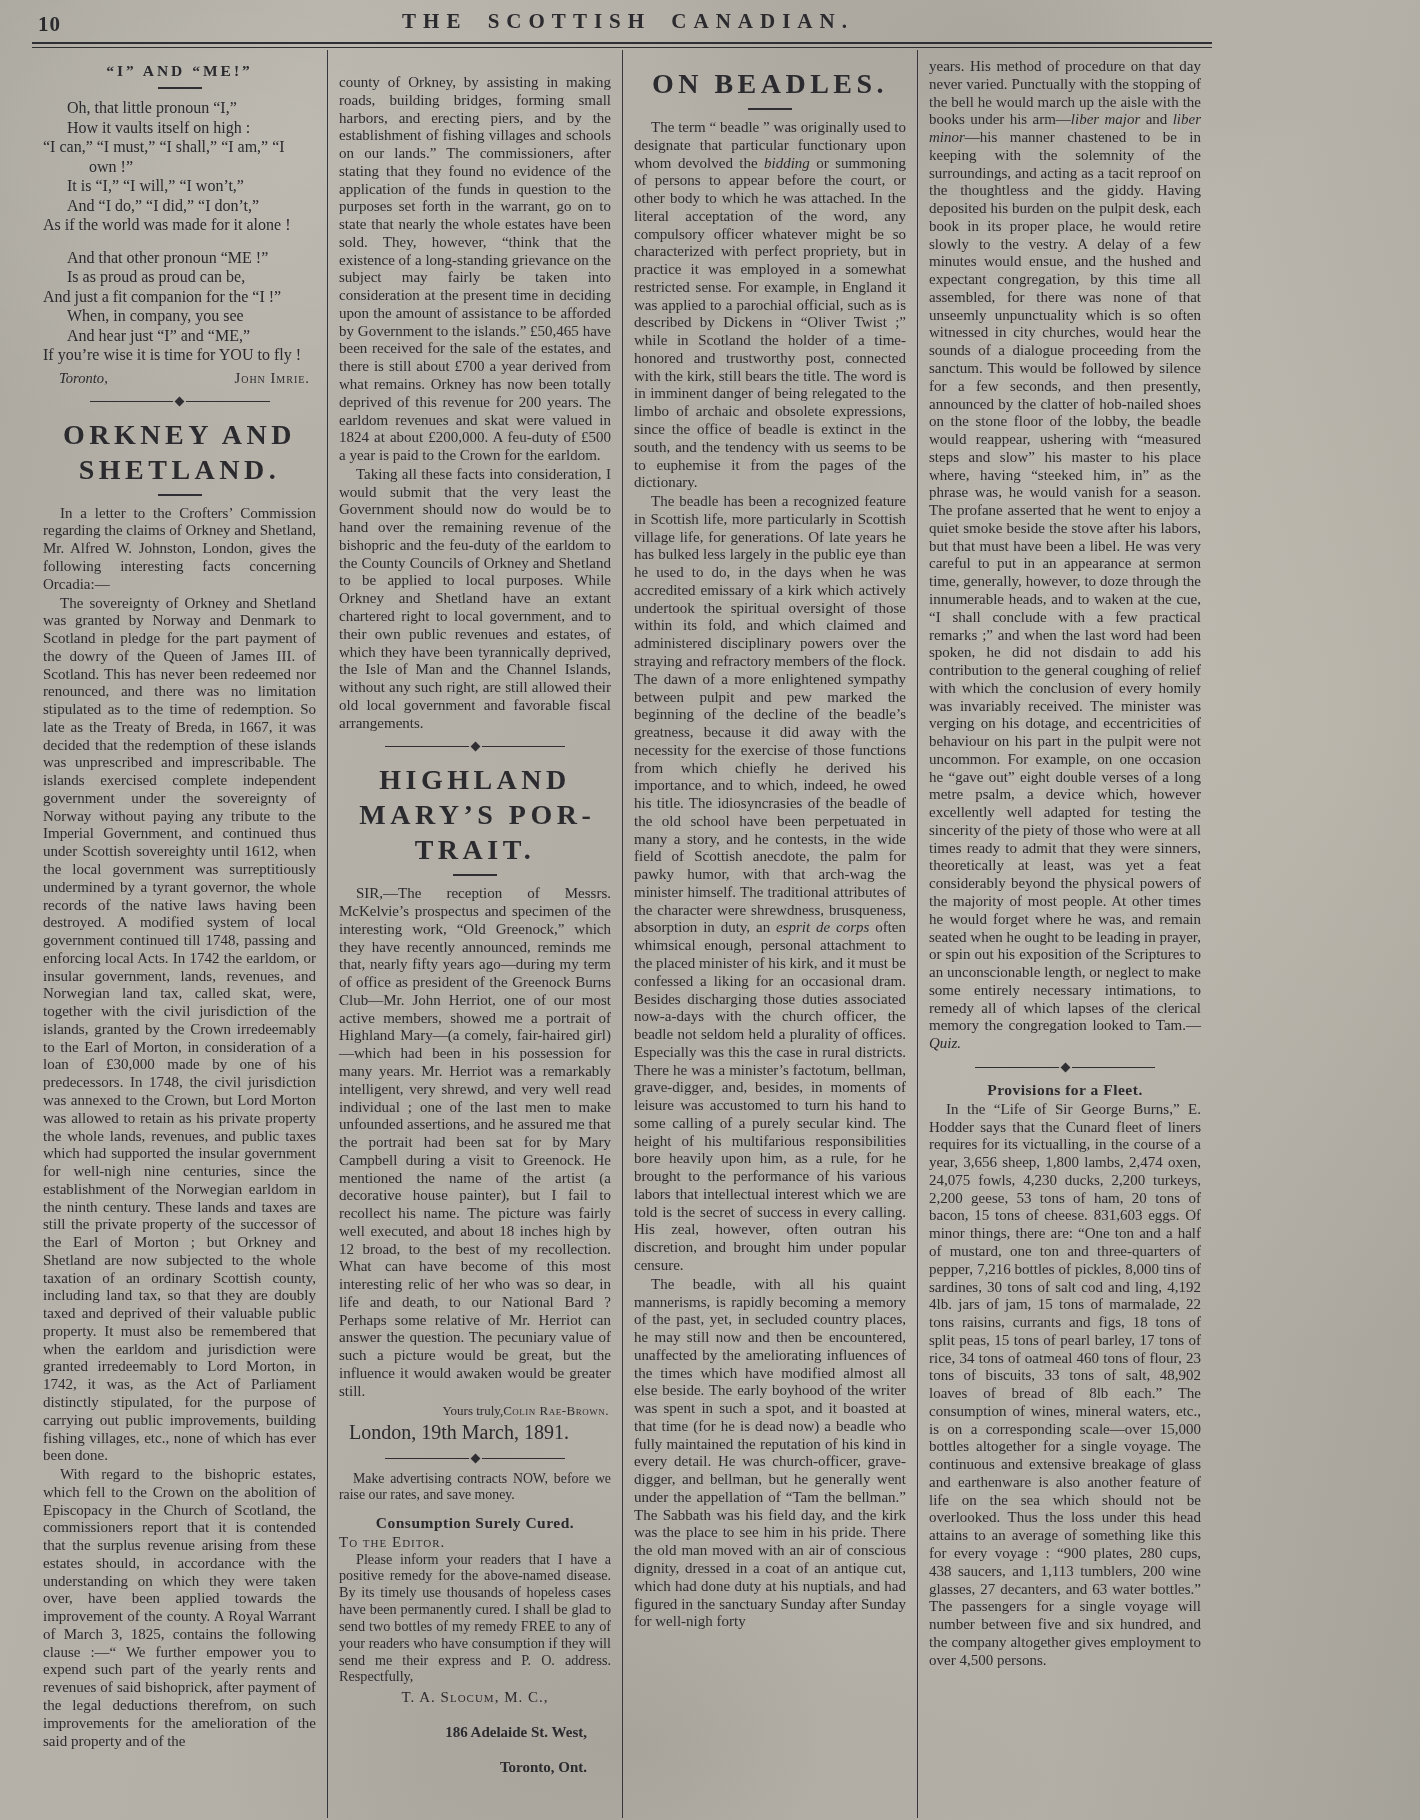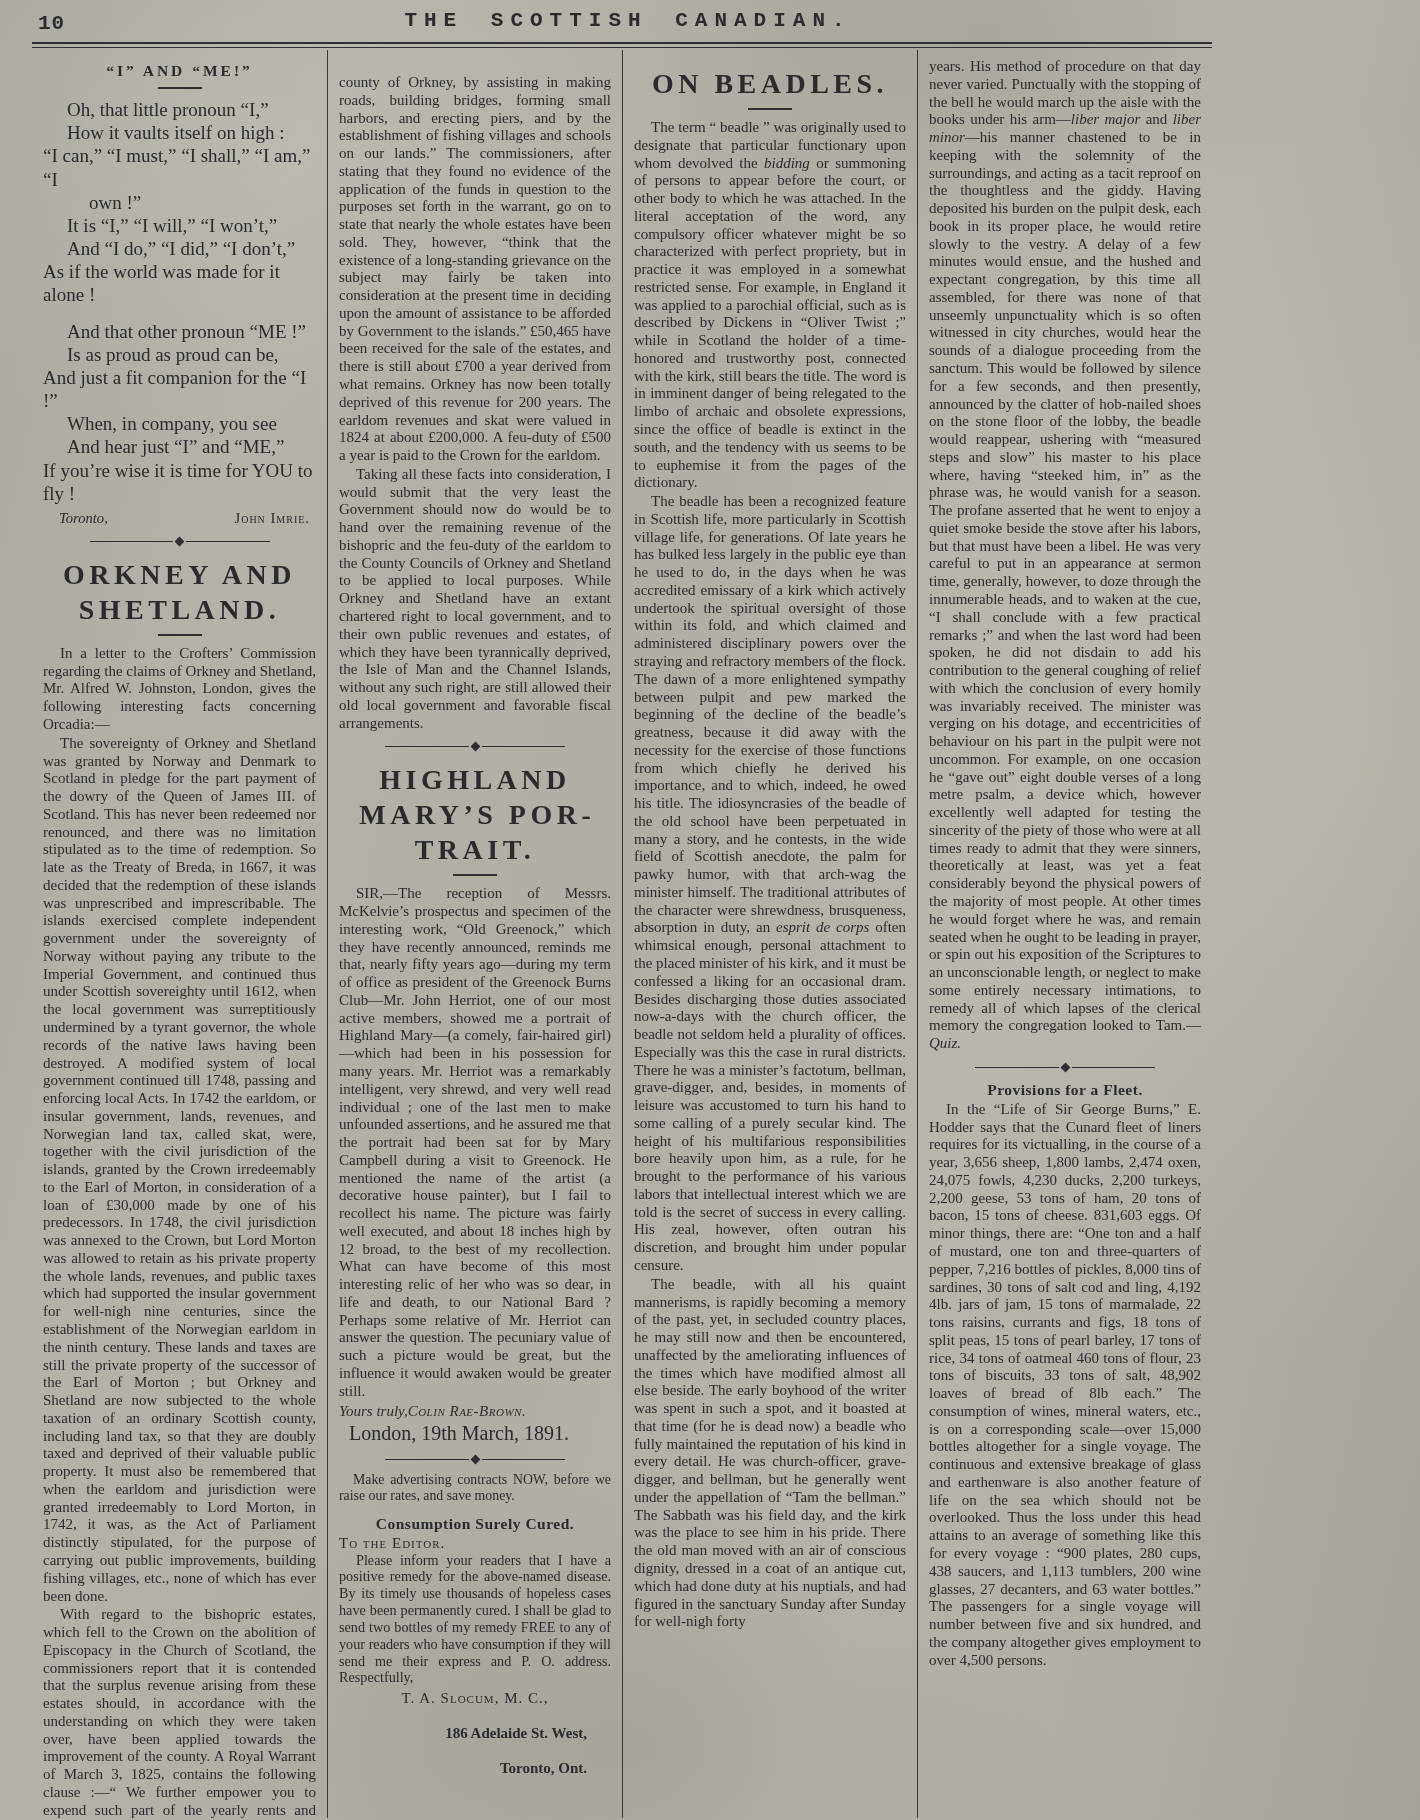--- a/index.html
+++ b/index.html
@@ -9,21 +9,21 @@
     background:
       radial-gradient(ellipse 900px 500px at 18% 8%, rgba(255,255,250,.10), rgba(0,0,0,0) 60%),
       radial-gradient(ellipse 700px 900px at 92% 40%, rgba(225,222,210,.18), rgba(0,0,0,0) 70%),
       radial-gradient(ellipse 600px 400px at 45% 96%, rgba(90,88,80,.16), rgba(0,0,0,0) 70%),
       radial-gradient(ellipse 500px 300px at 70% 2%, rgba(100,98,90,.14), rgba(0,0,0,0) 70%),
       linear-gradient(102deg, #aaa79e 0%, #b6b2a9 18%, #b2aea5 44%, #bab6ad 66%, #b0aca3 84%, #a5a299 100%);
     font-family:"Liberation Serif","DejaVu Serif",serif;
     color:#2b2a2e;
   }
   .content{position:absolute; left:32px; top:0; width:1180px;}
-  .masthead{position:relative; height:50px;font-family:Liberation Mono, monospace;}
+  .masthead{position:relative; height:50px;}
   .page-number{position:absolute; left:6px; top:12px; font-size:21px; font-weight:bold; letter-spacing:1px;}
   .paper-title{position:absolute; left:12px; right:0; top:9px; text-align:center;
     font-size:21px; font-weight:bold; letter-spacing:7px; word-spacing:8px;}
   .double-rule{position:absolute; left:0; right:0; top:42px; height:3px;
     border-top:2.5px solid #2f2e32; border-bottom:1px solid #2f2e32;}
   .columns{display:flex; align-items:stretch; height:1768px; overflow:hidden;}
   .column{width:25%; box-sizing:border-box; padding:4px 11px 0 11px; overflow:hidden;}
   .column + .column{border-left:1.5px solid #36353b;}
   .column:nth-child(2){padding-top:24px;}
   .column:nth-child(4){padding-top:8px;}
@@ -33,29 +33,29 @@
   .head2{font-size:15.5px; font-weight:bold; letter-spacing:3px; text-align:center; margin:8px 0 0 0;}
   .head3{font-size:15.5px; font-weight:bold; text-align:center; margin:10px 0 2px 0; letter-spacing:.5px;}
   .hrule{width:44px; border-top:2px solid #2f2e32; margin:7px auto 9px auto;}
   .divider{display:flex; align-items:center; width:180px; margin:11px auto 9px auto;}
   .divider::before,.divider::after{content:""; flex:1; border-top:1.5px solid #2f2e32;}
   .diamond{width:7px; height:7px; background:#2f2e32; transform:rotate(45deg); margin:0 3px; flex:none;}
 
   p.body{font-size:15px; line-height:1.185; text-align:justify; margin:0 0 1px 0;}
   p.ind{text-indent:17px;}
   p.small{font-size:14.2px;}
-  .poem{font-size:19px; line-height:1.22; margin:2px 0 2px 0;}
+  .poem{font-size:16px; line-height:1.22; margin:2px 0 2px 0;}
   .poem .pl{white-space:normal;}
   .poem .i1{padding-left:24px;}
   .poem .i2{padding-left:46px;}
   .poem .gap{height:13px;}
   .byline{display:flex; justify-content:space-between; font-size:14.6px; padding:3px 6px 0 16px;}
   .byline .bl{font-style:italic;}
   .byline .br{font-variant:small-caps; letter-spacing:1px;}
-  .sig{display:flex; justify-content:flex-start; font-size:15px; padding:1px 2px 0 0;font-style:italic;}
+  .sig{display:flex; justify-content:flex-end; font-size:13px; padding:1px 2px 0 0;}
   .sig .br{font-variant:small-caps; letter-spacing:.5px;}
   .dateline{font-size:20px; padding-left:10px; margin-top:2px;}
   .notice{font-size:13.8px; line-height:1.2; text-align:justify; margin:6px 0 2px 0; text-indent:14px;}
   .toeditor{font-variant:small-caps; font-size:15px; letter-spacing:1px; margin-top:2px;}
   .centerline{text-align:center; font-size:15px; font-variant:small-caps; letter-spacing:1px; margin-top:4px;}
   .rightline{text-align:right; font-size:15px; padding-right:24px; margin-top:18px;}
   .rightline.bold{font-weight:bold;}
 </style>
 </head>
 <body>

